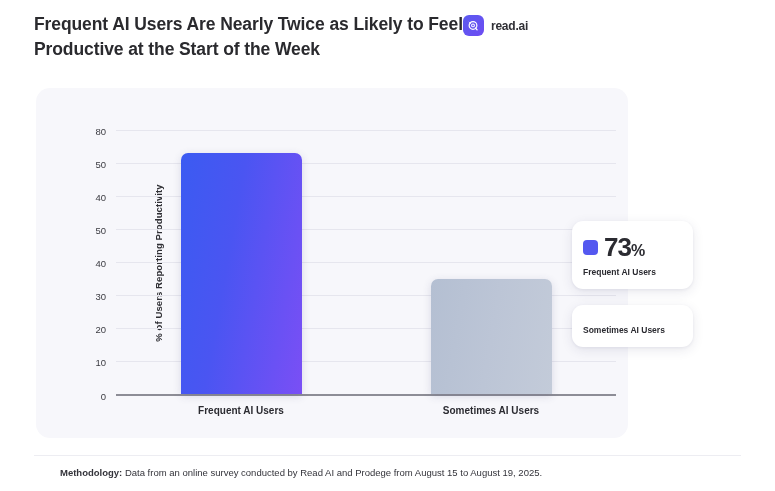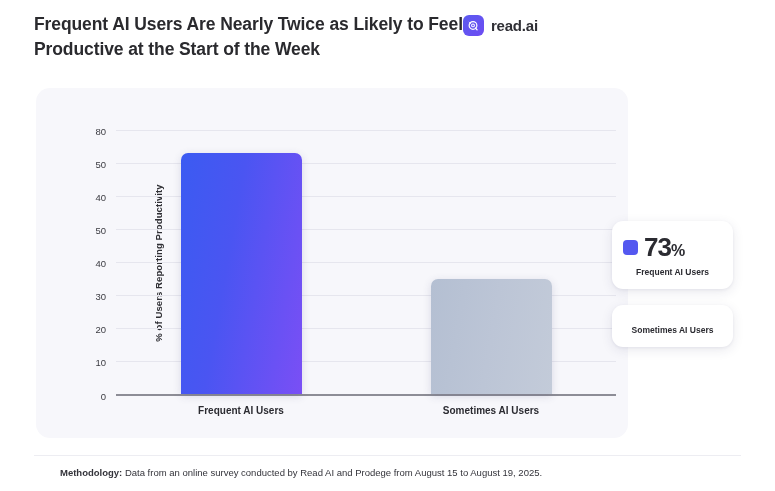--- a/index.html
+++ b/index.html
@@ -47,21 +47,21 @@
     width: 21px;
     height: 21px;
     border-radius: 6px;
     background: linear-gradient(135deg, #5b5bf0 0%, #6d4cf2 100%);
     display: flex;
     align-items: center;
     justify-content: center;
     flex: 0 0 auto;
   }
   .brand-name {
-    font-size: 15px;
+    font-size: 12px;
     font-weight: bold;
     color: #2f2f35;
     letter-spacing: -0.2px;
   }
 
   
   .panel {
     position: absolute;
     left: 36px;
     top: 88px;
@@ -159,24 +159,23 @@
     transform: translateX(-50%);
     font-size: 10px;
     font-weight: bold;
     color: #2b2b31;
     white-space: nowrap;
   }
 
   
   .stat-cards {
     position: absolute;
-    left: 612px;
+    left: 572px;
     top: 221px;
     width: 121px;
-    text-align: center;
   }
   .stat-card {
     background: #ffffff;
     border-radius: 11px;
     box-shadow: 0 3px 12px rgba(40, 40, 90, 0.10), 0 1px 3px rgba(40,40,90,0.06);
     padding: 13px 11px 12px 11px;
     margin-bottom: 16px;
   }
   .stat-top {
     display: flex;

